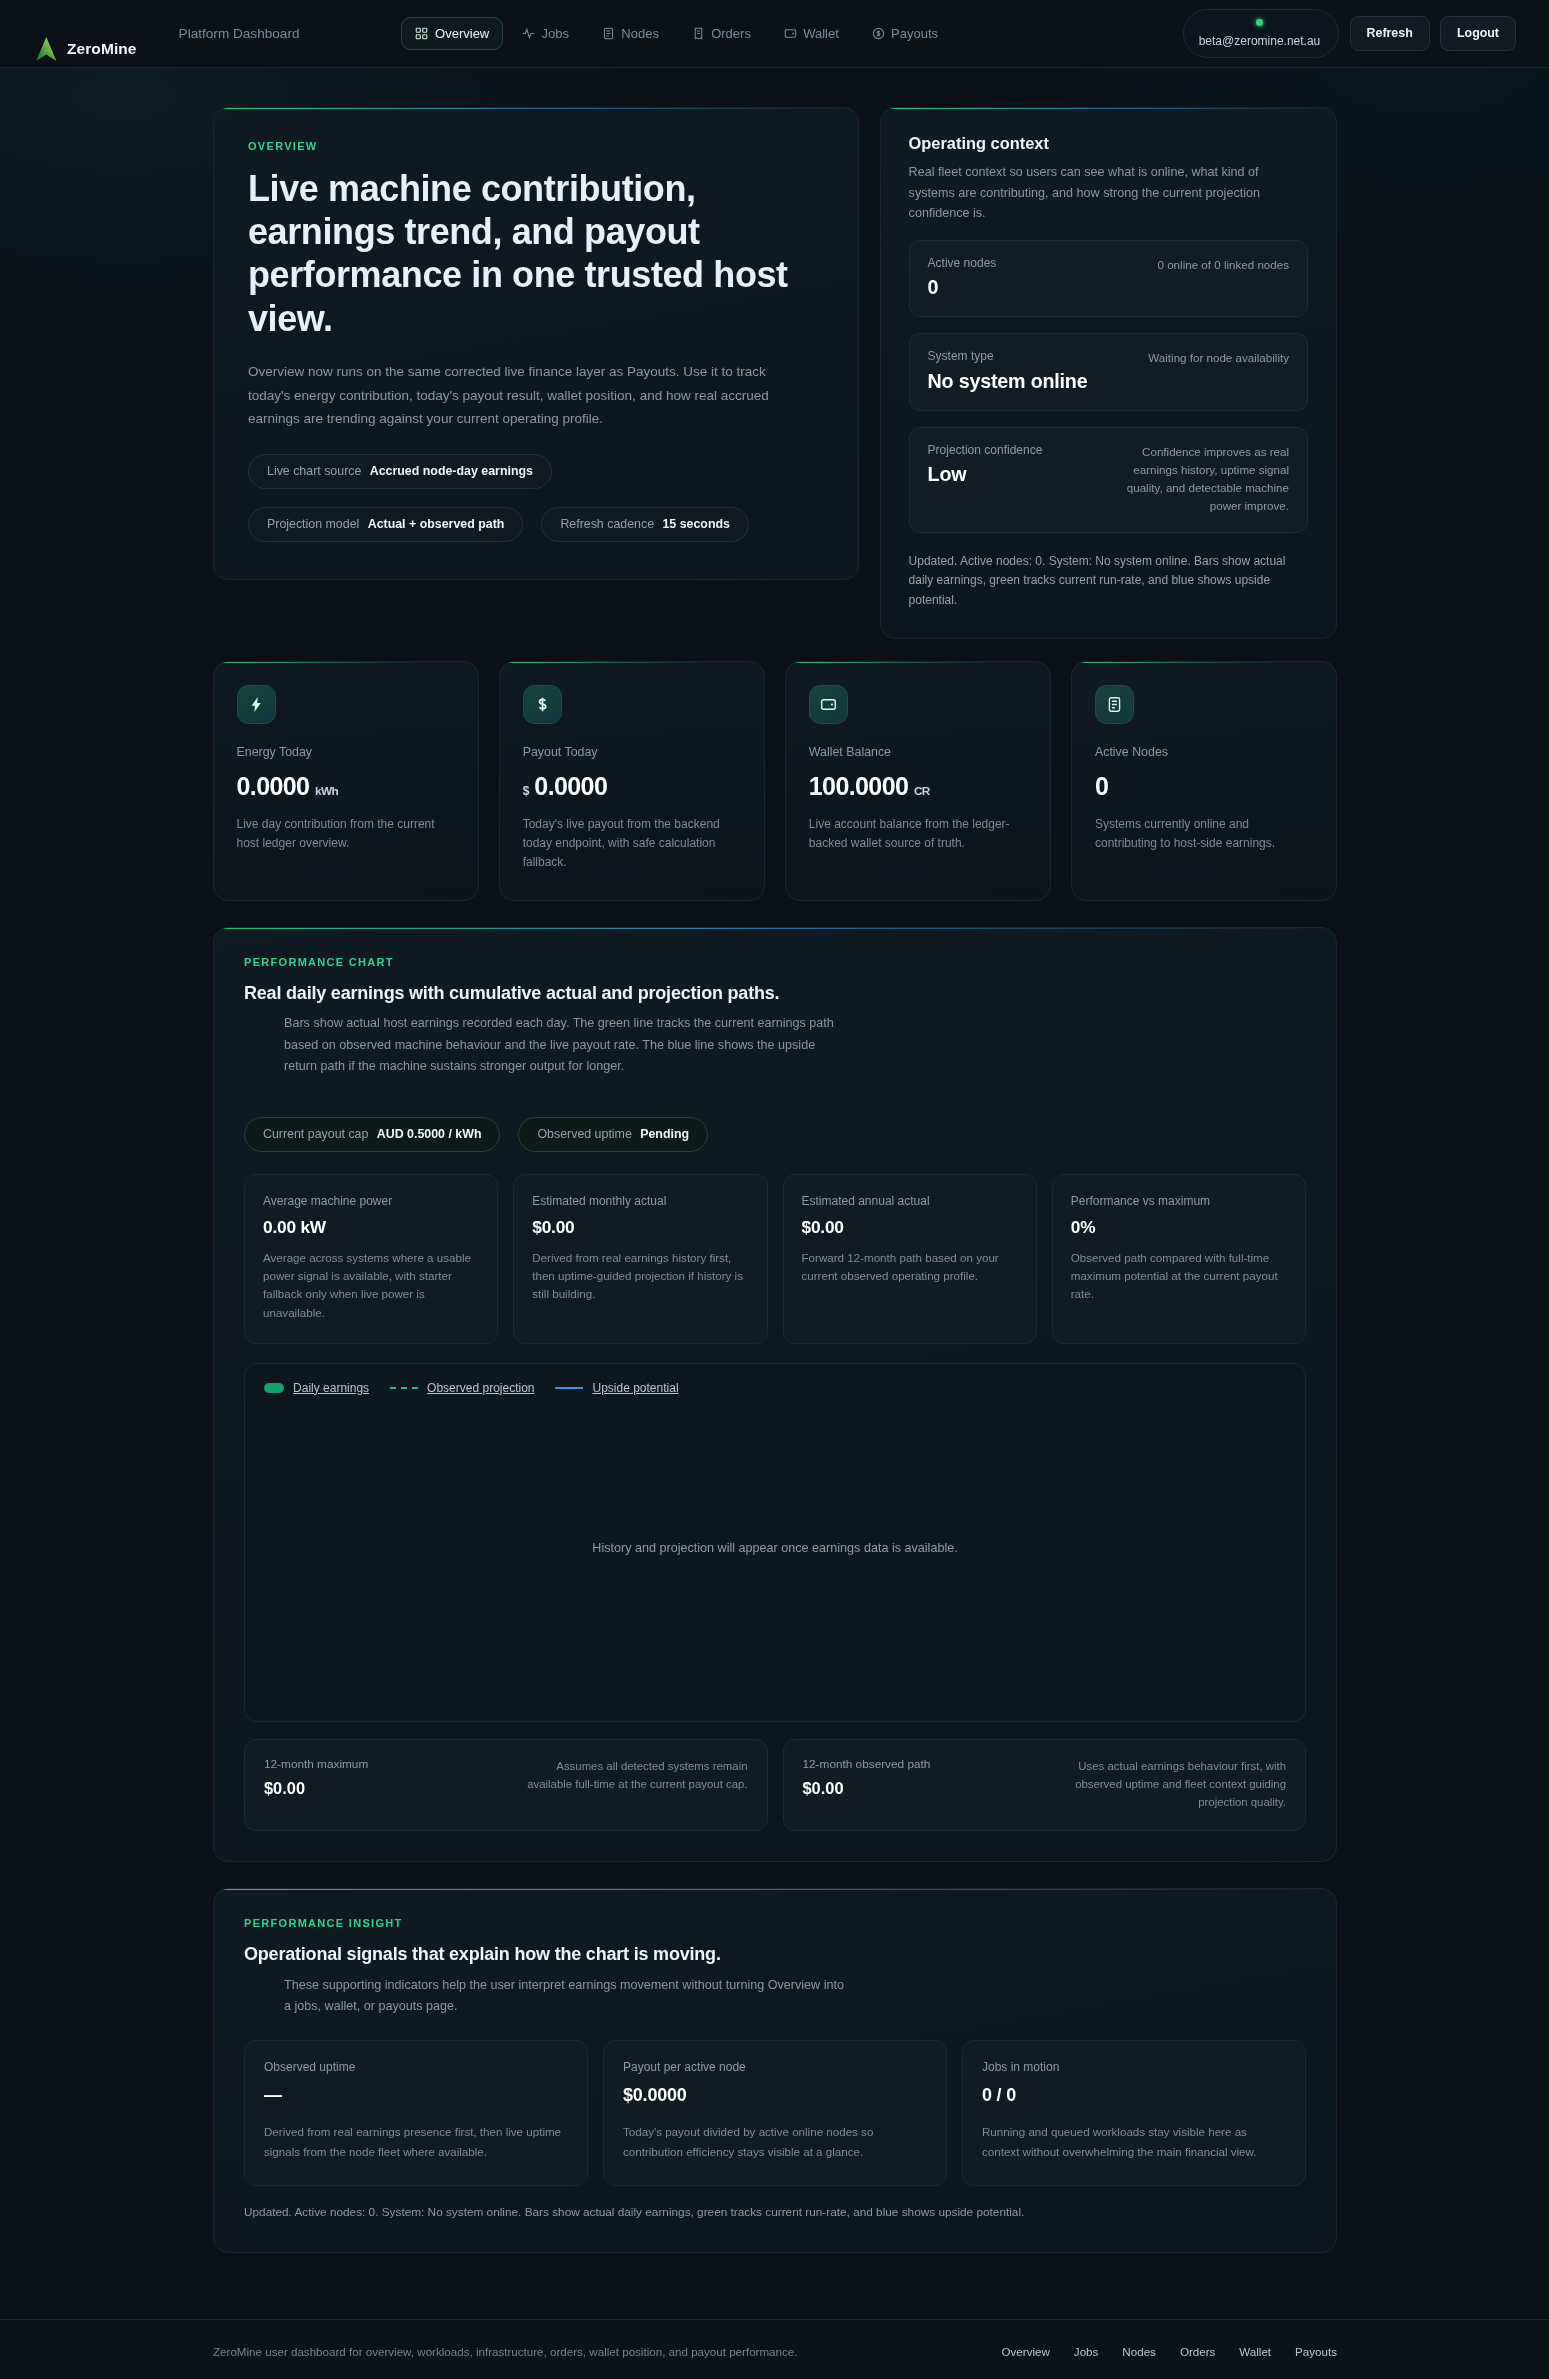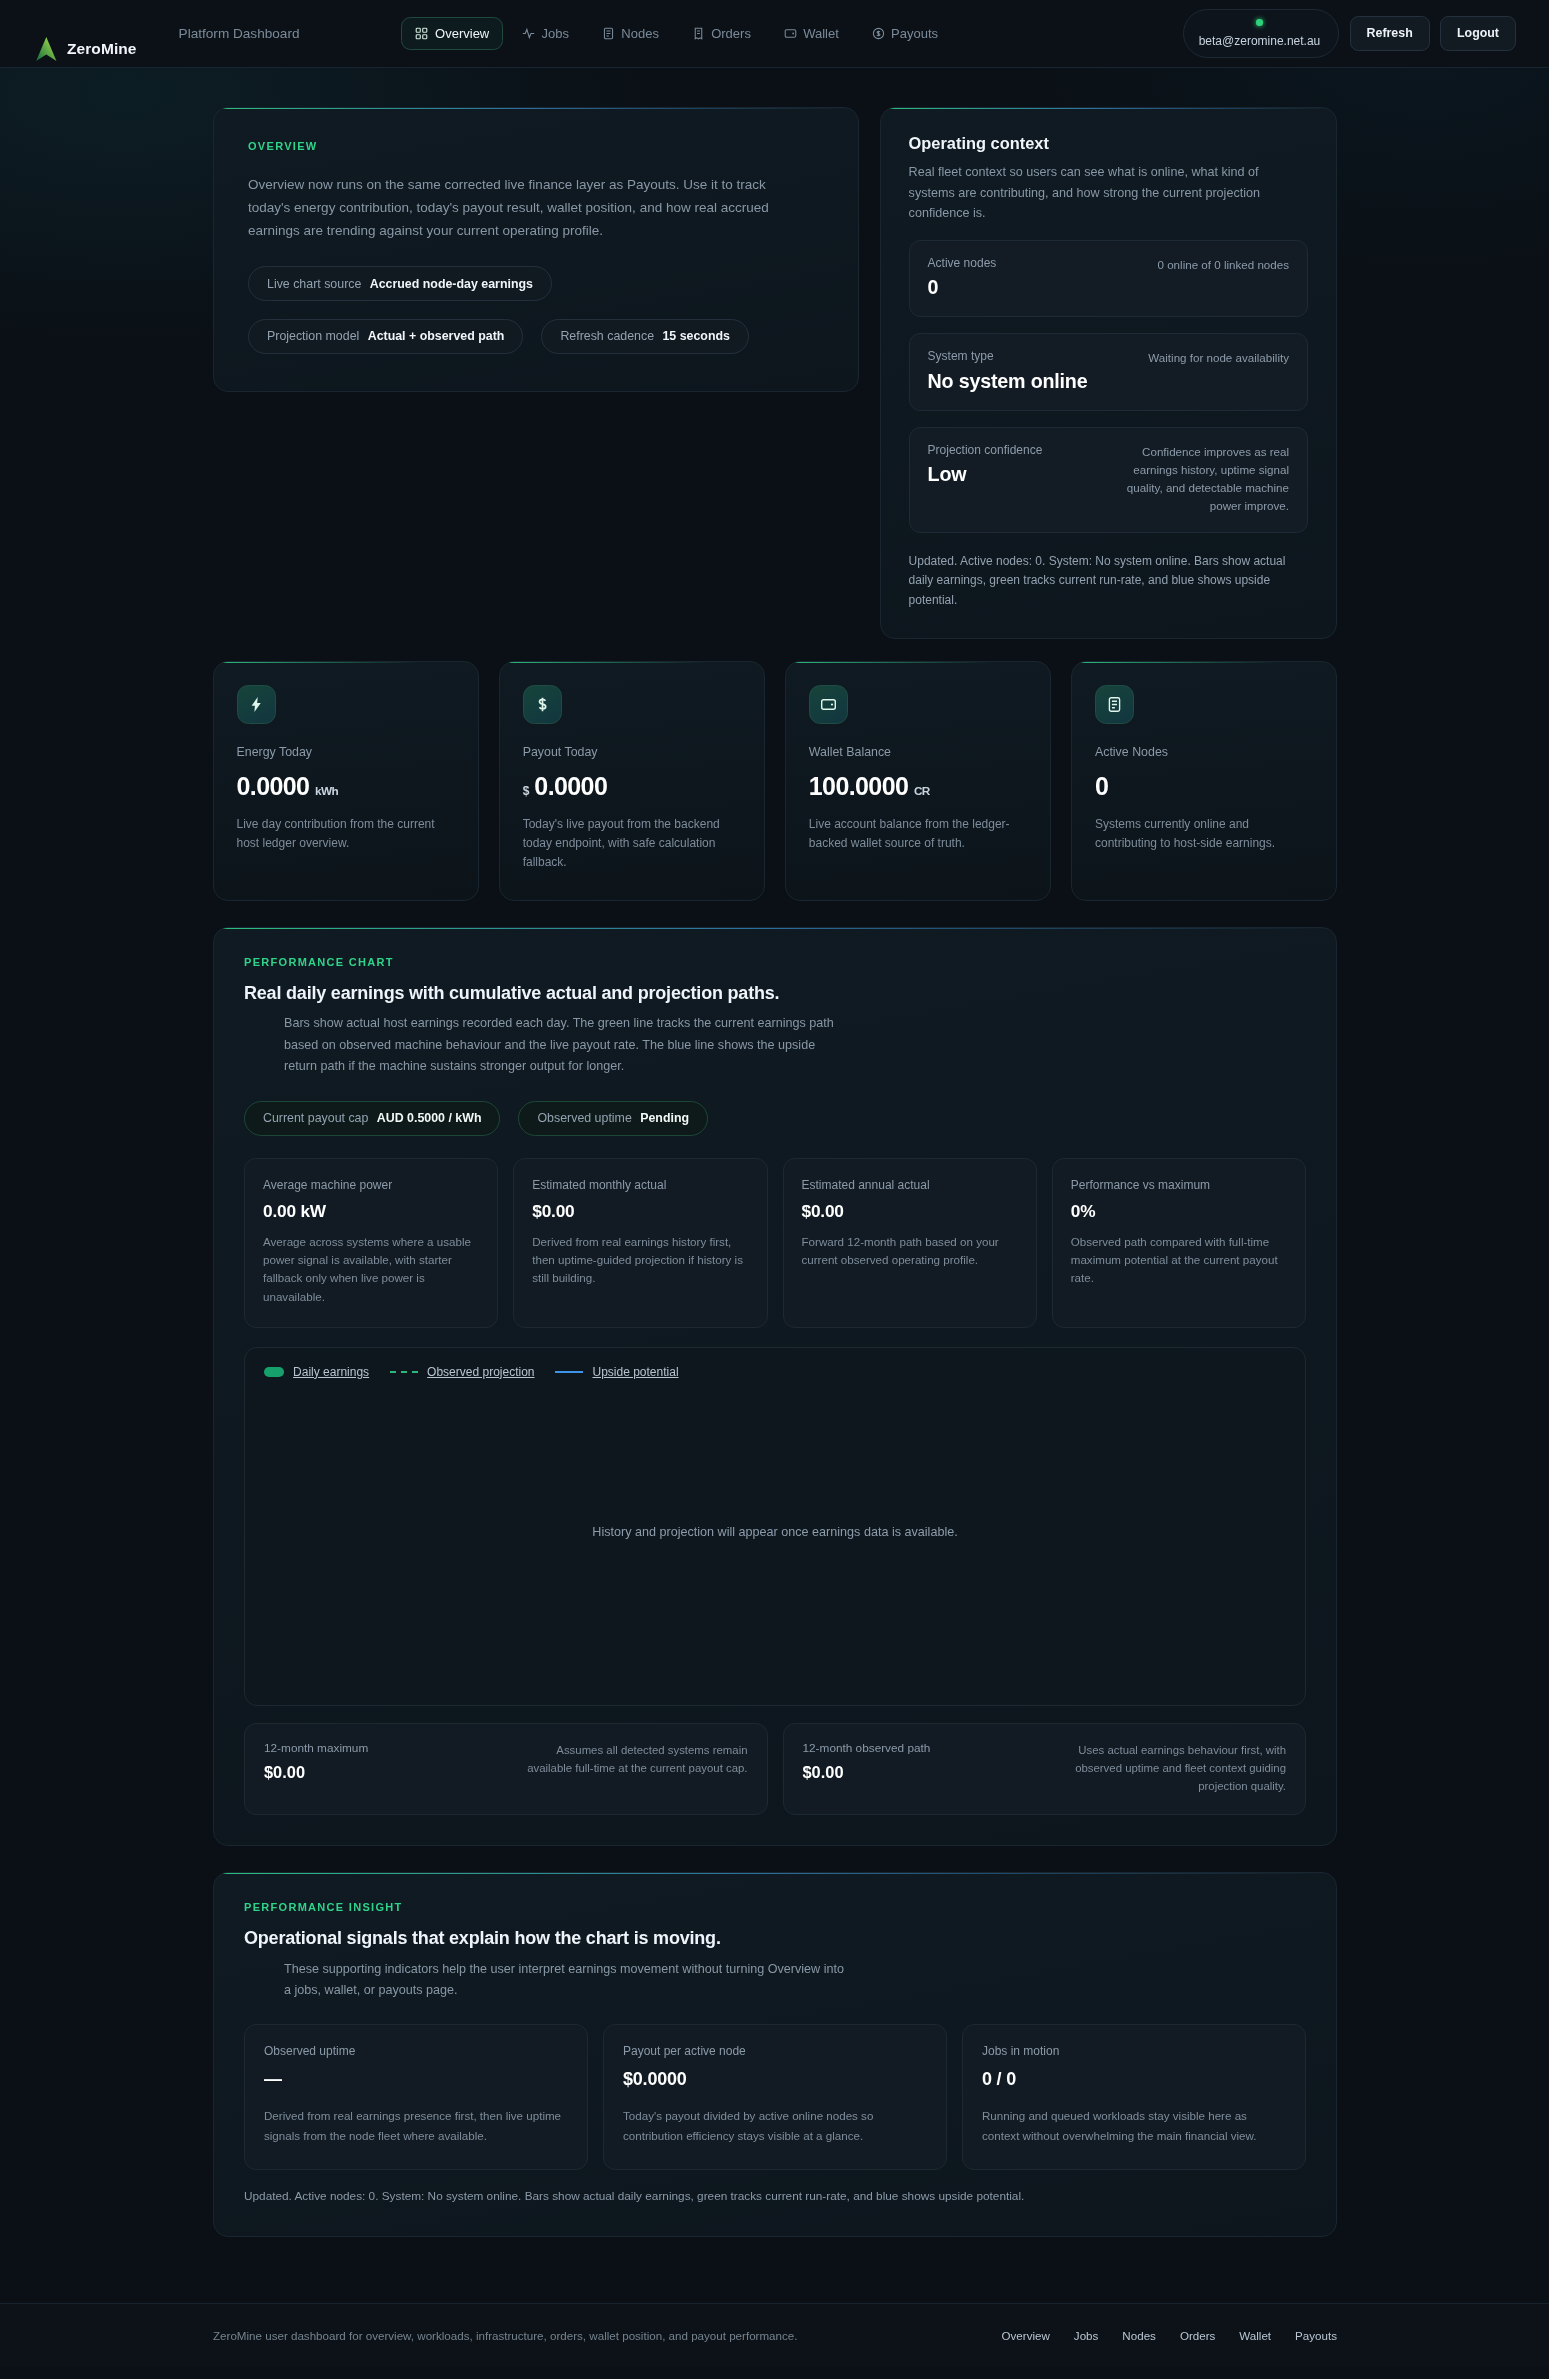--- a/index.html
+++ b/index.html
@@ -106,21 +106,21 @@
     color: #8897a6; max-width: 562px;
   }
   .chips { margin-top: 24px; display: flex; flex-wrap: wrap; gap: 18px; }
   .chip {
     display: inline-flex; align-items: baseline; gap: 8.4px;
     border: 0.9px solid #23303c; background: #111a21;
     border-radius: 936px; padding: 9.4px 18px;
     font-size: 12.4px; color: #93a2b1; white-space: nowrap;
   }
   .chip b { color: #f1f6fa; font-weight: 700; }
-  .chip.green { border-color: #1d4736; background: #0d1a19; }
+  .chip.green { border-color: #1d4736; background: #0d1a19; margin-top: 16px; }
   .chip.green b { color: #f2f8f5; }
 
   .ctx { flex: 1 1 auto; padding: 26px 28px 28px 28px; }
   .ctx h2 { font-size: 16.4px; font-weight: 700; color: #f0f5fa; margin-bottom: 9.4px; }
   .ctx p.sub { font-size: 12.6px; line-height: 1.62; color: #8897a6; }
   .ctx-box {
     margin-top: 16px;
     border: 0.9px solid #1e2a35;
     background: #131c24;
     border-radius: 11.2px;
@@ -302,20 +302,21 @@
   </div>
 </div>
 
 <div class="page">
   <div class="wrap">
 
     <div class="row-top">
 
       <section class="panel hero">
         <div class="eyebrow">OVERVIEW</div>
+        <h1>Live machine contribution, earnings trend, and payout performance in one trusted host view.</h1>
         <p class="lead">Overview now runs on the same corrected live finance layer as Payouts. Use it to track today's energy contribution, today's payout result, wallet position, and how real accrued earnings are trending against your current operating profile.</p>
         <div class="chips">
           <div class="chip">
             <span>Live chart source</span>
             <b>Accrued node-day earnings</b>
           </div>
           <div class="chip">
             <span>Projection model</span>
             <b>Actual + observed path</b>
           </div>

